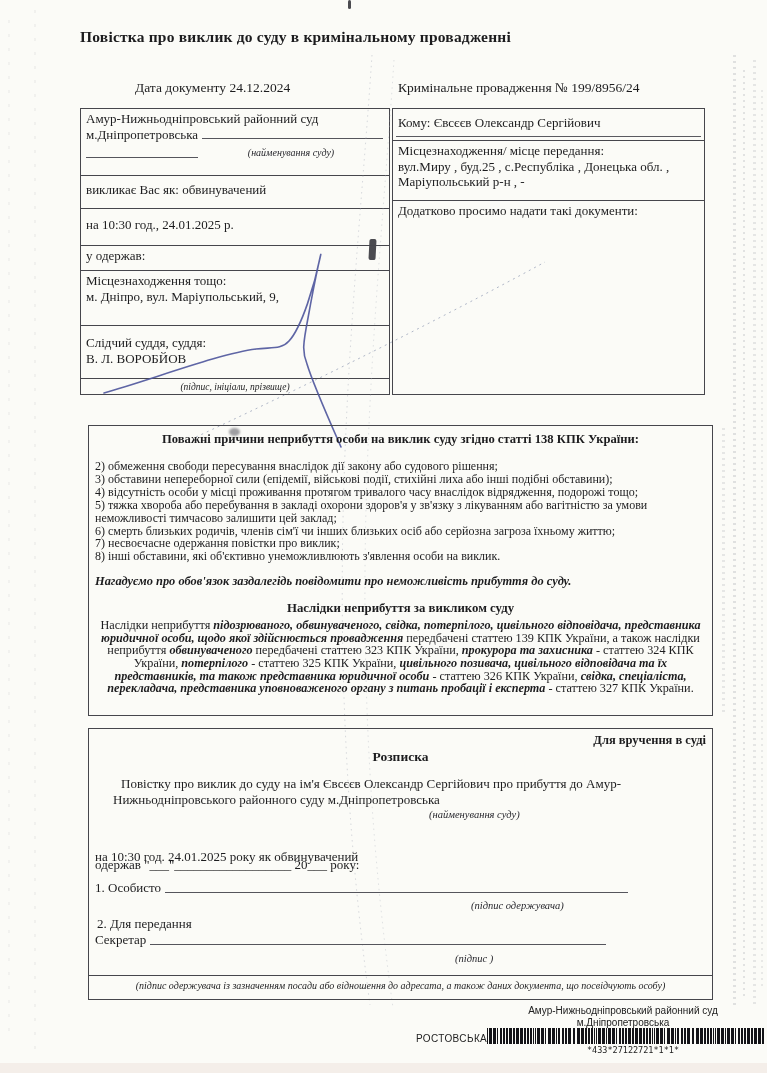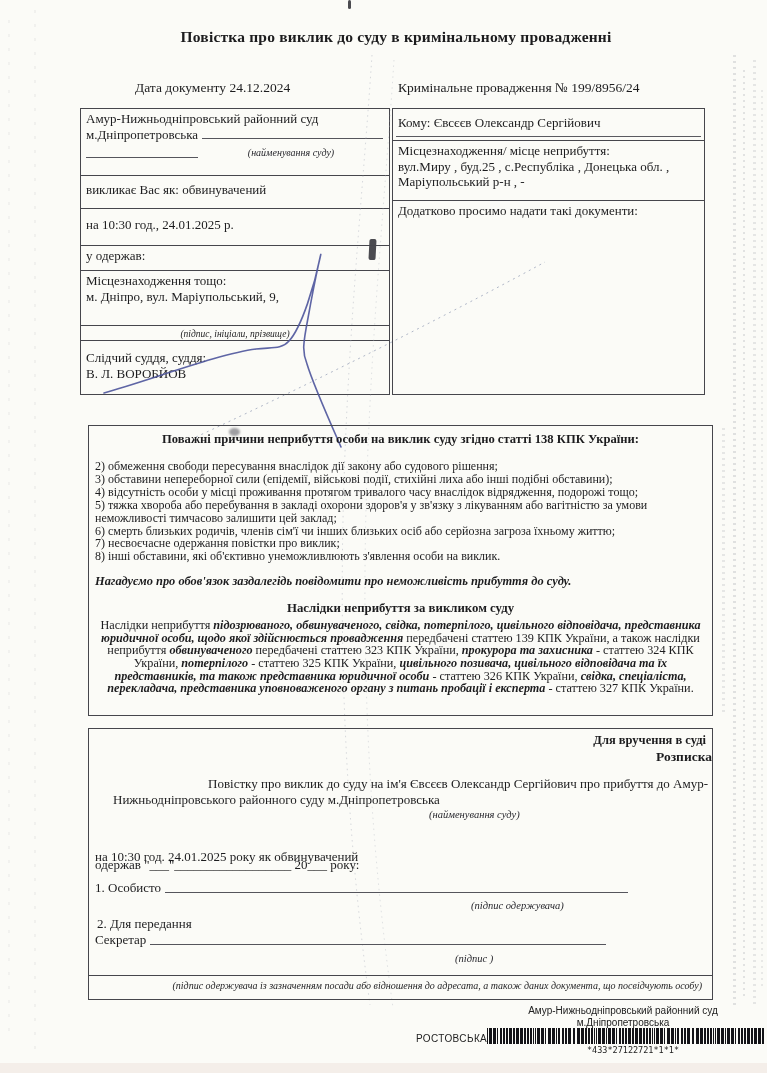--- a/index.html
+++ b/index.html
@@ -8,21 +8,21 @@
   
   .noise-col{position:absolute;pointer-events:none;
      background-image:repeating-linear-gradient(180deg, rgba(95,100,115,.55) 0 2px, transparent 2px 6px);}
   .edge-dots{position:absolute;pointer-events:none;
      background-image:repeating-linear-gradient(180deg, rgba(120,120,130,.5) 0 3px, transparent 3px 14px);}
   .bottom-strip{position:absolute;left:0;right:0;bottom:0;height:10px;background:#f2e9e4;opacity:.75;}
   .ink-blob{position:absolute;background:#2b2b33;border-radius:2px;opacity:.85;}
   .smudge{position:absolute;background:rgba(45,45,58,.45);border-radius:50%;filter:blur(1px);}
   svg.overlay{position:absolute;left:0;top:0;pointer-events:none;}
   
-  .title{position:absolute;left:80px;top:28px;width:632px;text-align:center;
+  .title{position:absolute;left:80px;top:28px;width:632px;text-align:left;
          font-weight:bold;font-size:15.5px;letter-spacing:.2px;}
   .hdr-date{position:absolute;left:135px;top:80px;font-size:13.5px;}
   .hdr-case{position:absolute;left:398px;top:80px;font-size:13.5px;}
   
   .boxes{position:absolute;left:80px;top:108px;width:625px;height:287px;display:flex;}
   .bx{border:1px solid #46464c;box-sizing:border-box;background:transparent;}
   .bx-left{width:310px;}
   .bx-right{width:313px;margin-left:2px;}
   .row{box-sizing:border-box;border-bottom:1px solid #46464c;padding:2px 5px 0 5px;
        font-size:13px;line-height:15.5px;overflow:hidden;}
@@ -44,21 +44,21 @@
   .rs-head{text-align:center;font-weight:bold;font-size:12.6px;margin-top:2px;}
   .rs-items{margin-top:13px;font-size:12px;line-height:12.9px;}
   .rs-items div{margin:0;}
   .rs-reminder{margin-top:11px;font-weight:bold;font-style:italic;font-size:12.4px;}
   .cons-head{text-align:center;font-weight:bold;font-size:12.8px;margin-top:12px;}
   .cons-para{text-align:center;font-size:12.2px;line-height:12.6px;margin-top:3px;}
   .cons-para .em{font-weight:bold;font-style:italic;}
   
   .receipt{position:absolute;left:88px;top:728px;width:625px;height:272px;border:1px solid #46464c;
            box-sizing:border-box;font-size:13px;}
-  .receipt>div{position:absolute;text-align:right;}
+  .receipt>div{position:absolute;}
   .rc-corner{top:4px;right:6px;font-weight:bold;font-size:12.5px;}
   .rc-head{top:20px;left:0;width:100%;text-align:center;font-weight:bold;font-size:13.5px;}
   .rc-p1{top:47px;left:6px;right:4px;text-indent:26px;}
   .rc-p2{top:63px;left:6px;margin-left:18px;}
   .rc-hint1{top:80px;left:340px;}
   .rc-attend{top:120px;left:6px;font-family:Liberation Serif, serif;}
   .rc-received{top:128px;left:6px;}
   .rc-personally{top:151px;left:6px;width:534px;display:flex;}
   .rc-hint2{top:171px;left:382px;}
   .rc-transfer{top:187px;left:8px;}
@@ -111,30 +111,30 @@
           <span class="hint lb-hint3">(найменування суду)</span>
         </div>
       </div>
       <div class="row lb-r2">викликає Вас як:  обвинувачений</div>
       <div class="row lb-r3">на   10:30 год., 24.01.2025 р.</div>
       <div class="row lb-r4">у одержав:</div>
       <div class="row lb-r5">
         <div>Місцезнаходження тощо:</div>
         <div>м. Дніпро, вул. Маріупольський, 9,</div>
       </div>
-      <div class="row lb-r7">(підпис, ініціали, прізвище)</div>
       <div class="row lb-r6">
         <div>Слідчий суддя, суддя:</div>
         <div>В. Л. ВОРОБЙОВ</div>
       </div>
+      <div class="row lb-r7">(підпис, ініціали, прізвище)</div>
     </div>
     <div class="bx bx-right">
       <div class="row rb-r1">Кому: Євсєєв Олександр Сергійович</div>
       <div class="row rb-r2">
-        <div>Місцезнаходження/ місце неприбуття:</div>
+        <div>Місцезнаходження/ місце передання:</div>
         <div>вул.Миру , буд.25  ,  с.Республіка  ,  Донецька обл. ,</div>
         <div>Маріупольський р-н ,  -</div>
       </div>
       <div class="row rb-r3">Додатково просимо надати такі документи:</div>
     </div>
   </div>
 
   <svg class="overlay" width="767" height="1073" viewBox="0 0 767 1073">
     <path d="M372,55 C356,300 315,600 370,1005" fill="none" stroke="#a9aeba" stroke-width="1" stroke-dasharray="1.5,4" opacity="0.45"></path>
     <path d="M394,60 C378,310 338,610 393,1008" fill="none" stroke="#a9aeba" stroke-width="1" stroke-dasharray="1.5,4" opacity="0.35"></path>

